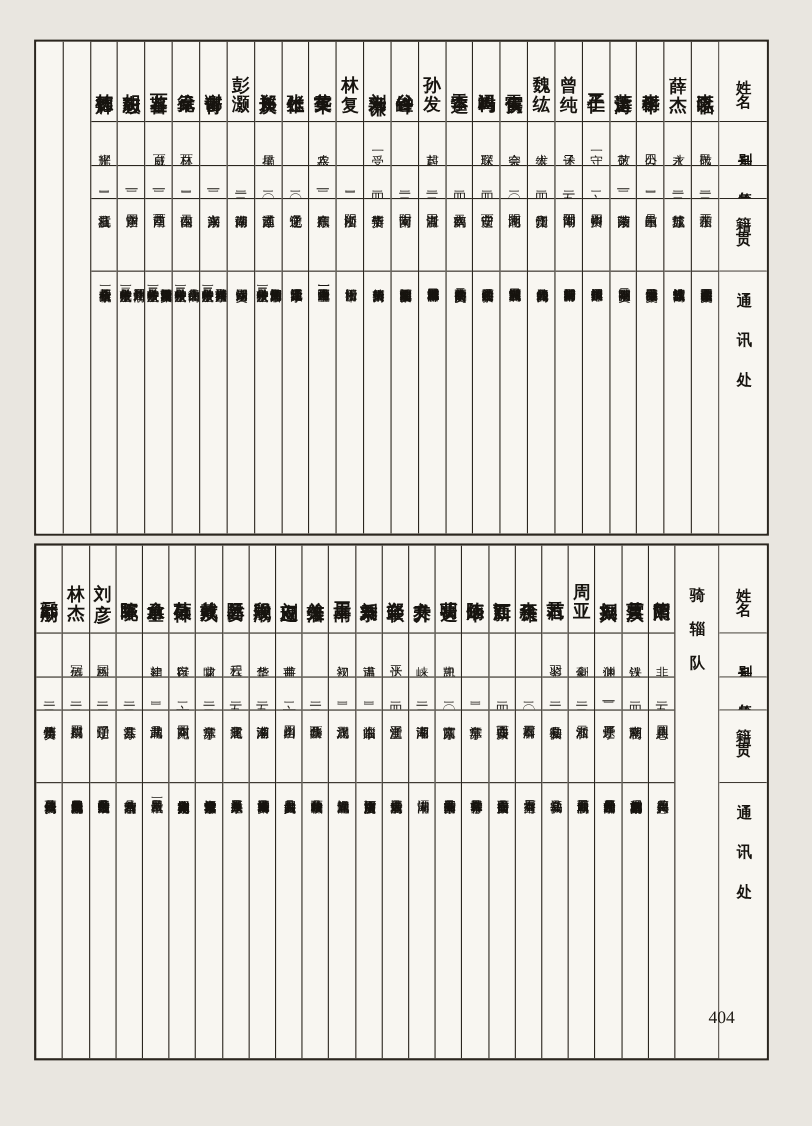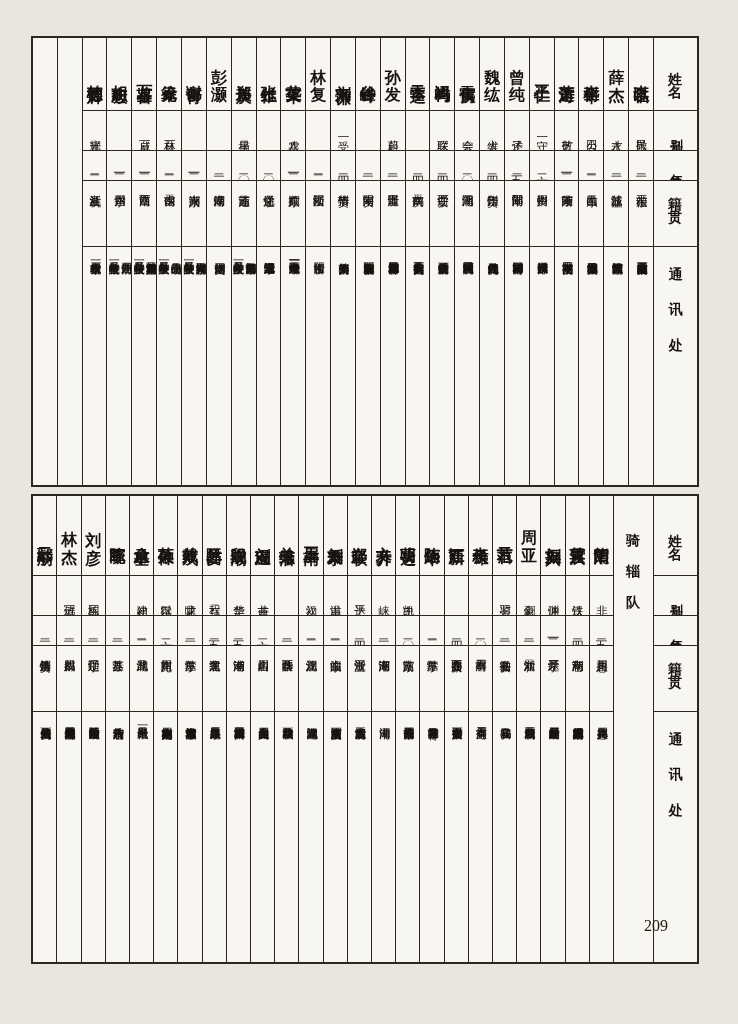--- a/index.html
+++ b/index.html
@@ -428,13 +428,13 @@
       </div>
       <div class="col data-col">
         <div class="cell name">鄢云舫</div>
         <div class="cell alias"></div>
         <div class="cell age">二三</div>
         <div class="cell native">贵州清镇县</div>
         <div class="cell addr">贵州清镇县卫城西门外</div>
       </div>
     </section>
 </div>
-<div class="page-number">209</div>
+<div class="page-number">404</div>
 
 </body></html>

